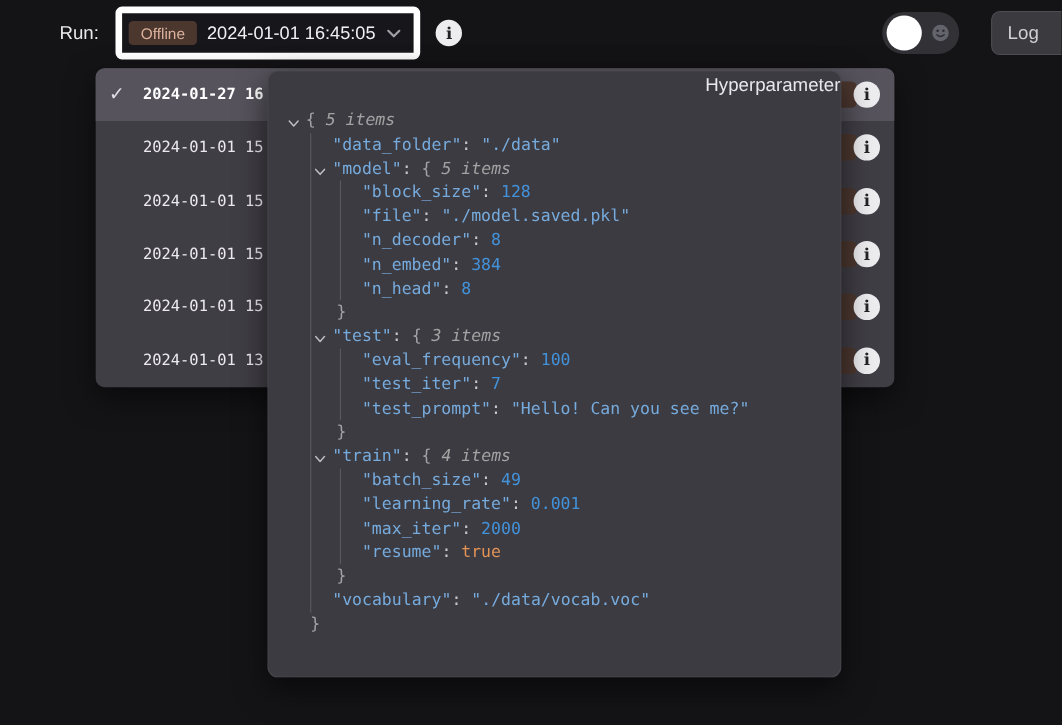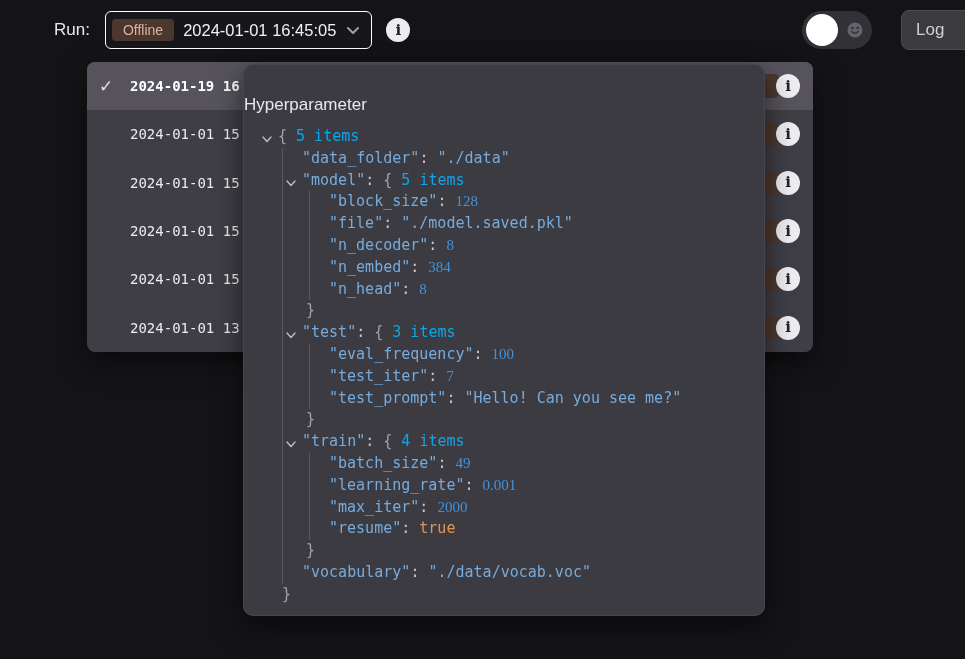--- a/index.html
+++ b/index.html
@@ -8,21 +8,21 @@
     background:#141417;
     font-family:"Liberation Sans", sans-serif;
     -webkit-font-smoothing:antialiased;
   }
 
   
   .topbar{position:absolute;left:0;top:0;width:965px;height:60px;display:flex;align-items:center;padding-left:16px;}
   .run-label{margin-left:38px;font-size:17px;color:#e9e9ed;}
   .run-select{
     margin-left:15px;height:36px;display:flex;align-items:center;gap:9px;
-    padding:0 10px 0 6px;background:#17171b;border:1px solid #ffffff;border-radius:6px;
+    padding:0 10px 0 6px;background:#17171b;border:6px solid #ffffff;border-radius:6px;
     cursor:pointer;
   }
   .offline-badge{
     background:#4c372f;color:#dcb29d;font-size:14px;padding:4px 11px;border-radius:4px;line-height:1;
   }
   .run-value{font-size:16.5px;color:#f1f0f3;}
   .chev-down{width:16px;height:16px;display:inline-block;}
   .chev-down svg{display:block;}
   .info-circle{
     width:24px;height:24px;border-radius:50%;background:#ededf0;color:#232327;
@@ -66,41 +66,41 @@
   }
   .row-info{position:absolute;right:13px;top:50%;transform:translateY(-50%);}
 
   
   .popover{
     position:absolute;left:243px;top:64px;width:522px;height:552px;z-index:30;
     background:#3d3b42;border:1px solid rgba(255,255,255,0.06);border-radius:10px;
     box-shadow:0 10px 28px rgba(0,0,0,.55);box-sizing:border-box;
   }
   .popover-title{
-    text-align:left;padding-top:17px;font-size:17px;color:#e8e8ec;margin-top:13px;
+    text-align:right;padding-top:3px;font-size:17px;color:#e8e8ec;
   }
   .json-tree{
     margin-top:11px;padding-left:34px;
     font-family:"DejaVu Sans Mono", monospace;font-size:15px;line-height:21.8px;
     color:#c9c7ce;
   }
   .tl{position:relative;white-space:pre;}
   .chev{
     position:absolute;left:-17px;top:4px;width:14px;height:14px;cursor:pointer;
   }
   .children{margin-left:4px;border-left:1px solid #5a575f;padding-left:19px;}
   .children .children{margin-left:7px;}
   .t-close{margin-left:4px;}
   .t-key{color:#76abdd;}
   .t-colon{color:#c9c7ce;}
   .t-str{color:#76abdd;}
-  .t-num{color:#4292da;font-family:Liberation Serif, serif;}
+  .t-num{color:#4292da;}
   .t-bool{color:#e29356;}
   .t-punct{color:#a3a1a9;}
-  .t-meta{color:#0ea5e9;}
+  .t-meta{color:#a3a3a3;font-style:italic;}
 </style>
 </head>
 <body>
 
 <div class="topbar">
   <span class="run-label">Run:</span>
 
   <div class="run-select">
     <span class="offline-badge">Offline</span>
     <span class="run-value">2024-01-01 16:45:05</span>
@@ -125,21 +125,21 @@
         </svg>
       </span>
     </div>
     <button class="log-button">Log</button>
   </div>
 </div>
 
 <div class="run-panel" id="run-panel">
   <div class="run-item selected">
     <span class="check">✓</span>
-    <span class="run-item-label">2024-01-19 16</span>
+    <span class="run-item-label">2024-01-27 16</span>
     <span class="badge-sliver"></span>
     <span class="row-info info-circle">i</span>
   </div>
 
   <div class="run-item">
     
     <span class="run-item-label">2024-01-01 15</span>
     <span class="badge-sliver"></span>
     <span class="row-info info-circle">i</span>
   </div>

